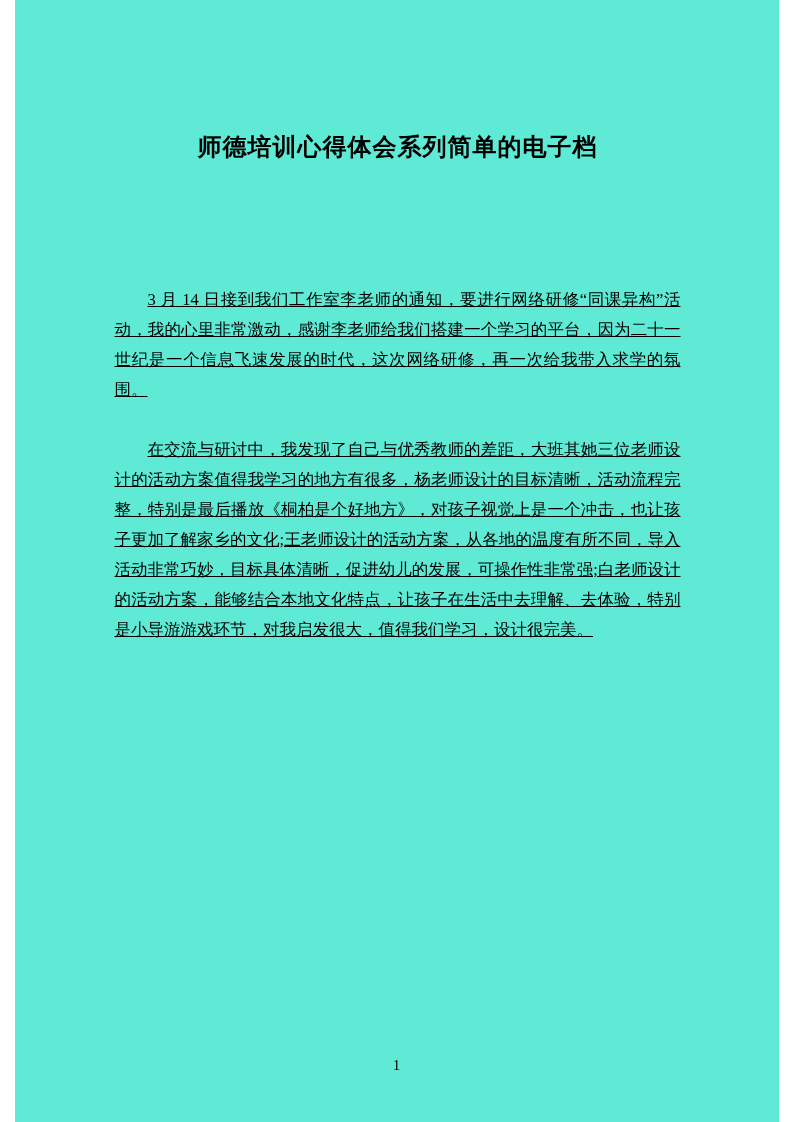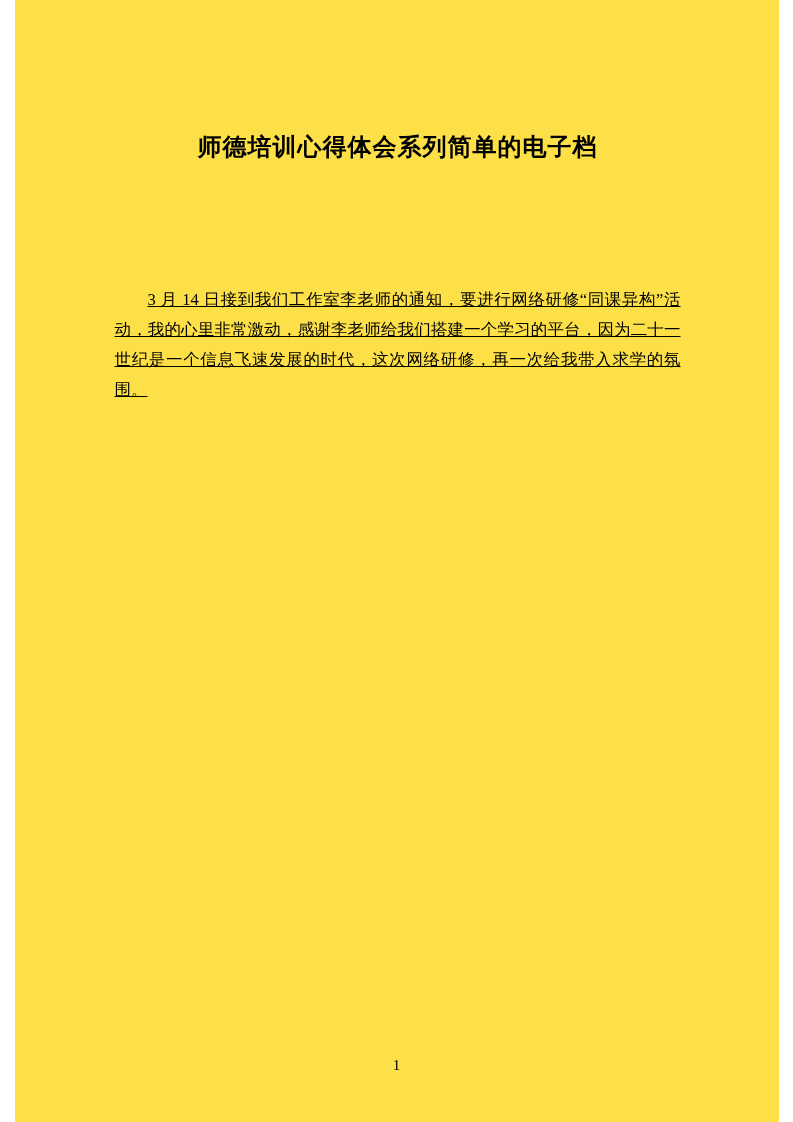--- a/index.html
+++ b/index.html
@@ -10,21 +10,21 @@
 
   body {
     font-family: "Liberation Serif", "DejaVu Serif", serif;
   }
 
   .page {
     position: relative;
     width: 764px;
     height: 1122px;
     margin: 0 auto;
-    background: #fde047;
+    background: #5eead4;
     color: #000000;
     padding: 132px 98px 0 100px;
     overflow: hidden;
   }
 
   .doc-title {
     text-align: center;
     font-size: 24px;
     font-weight: bold;
     letter-spacing: 1px;
@@ -60,19 +60,20 @@
 </style>
 </head>
 <body>
 
 <div class="page">
 
   <h1 class="doc-title">师德培训心得体会系列简单的电子档</h1>
 
   <div class="doc-body">
     <p>3 月 14 日接到我们工作室李老师的通知，要进行网络研修“同课异构”活动，我的心里非常激动，感谢李老师给我们搭建一个学习的平台，因为二十一世纪是一个信息飞速发展的时代，这次网络研修，再一次给我带入求学的氛围。</p>
+    <p>在交流与研讨中，我发现了自己与优秀教师的差距，大班其她三位老师设计的活动方案值得我学习的地方有很多，杨老师设计的目标清晰，活动流程完整，特别是最后播放《桐柏是个好地方》，对孩子视觉上是一个冲击，也让孩子更加了解家乡的文化;王老师设计的活动方案，从各地的温度有所不同，导入活动非常巧妙，目标具体清晰，促进幼儿的发展，可操作性非常强;白老师设计的活动方案，能够结合本地文化特点，让孩子在生活中去理解、去体验，特别是小导游游戏环节，对我启发很大，值得我们学习，设计很完美。</p>
   </div>
 
   <div class="page-footer">
     <span class="page-number">1</span>
   </div>
 
 </div>
 
 </body></html>

